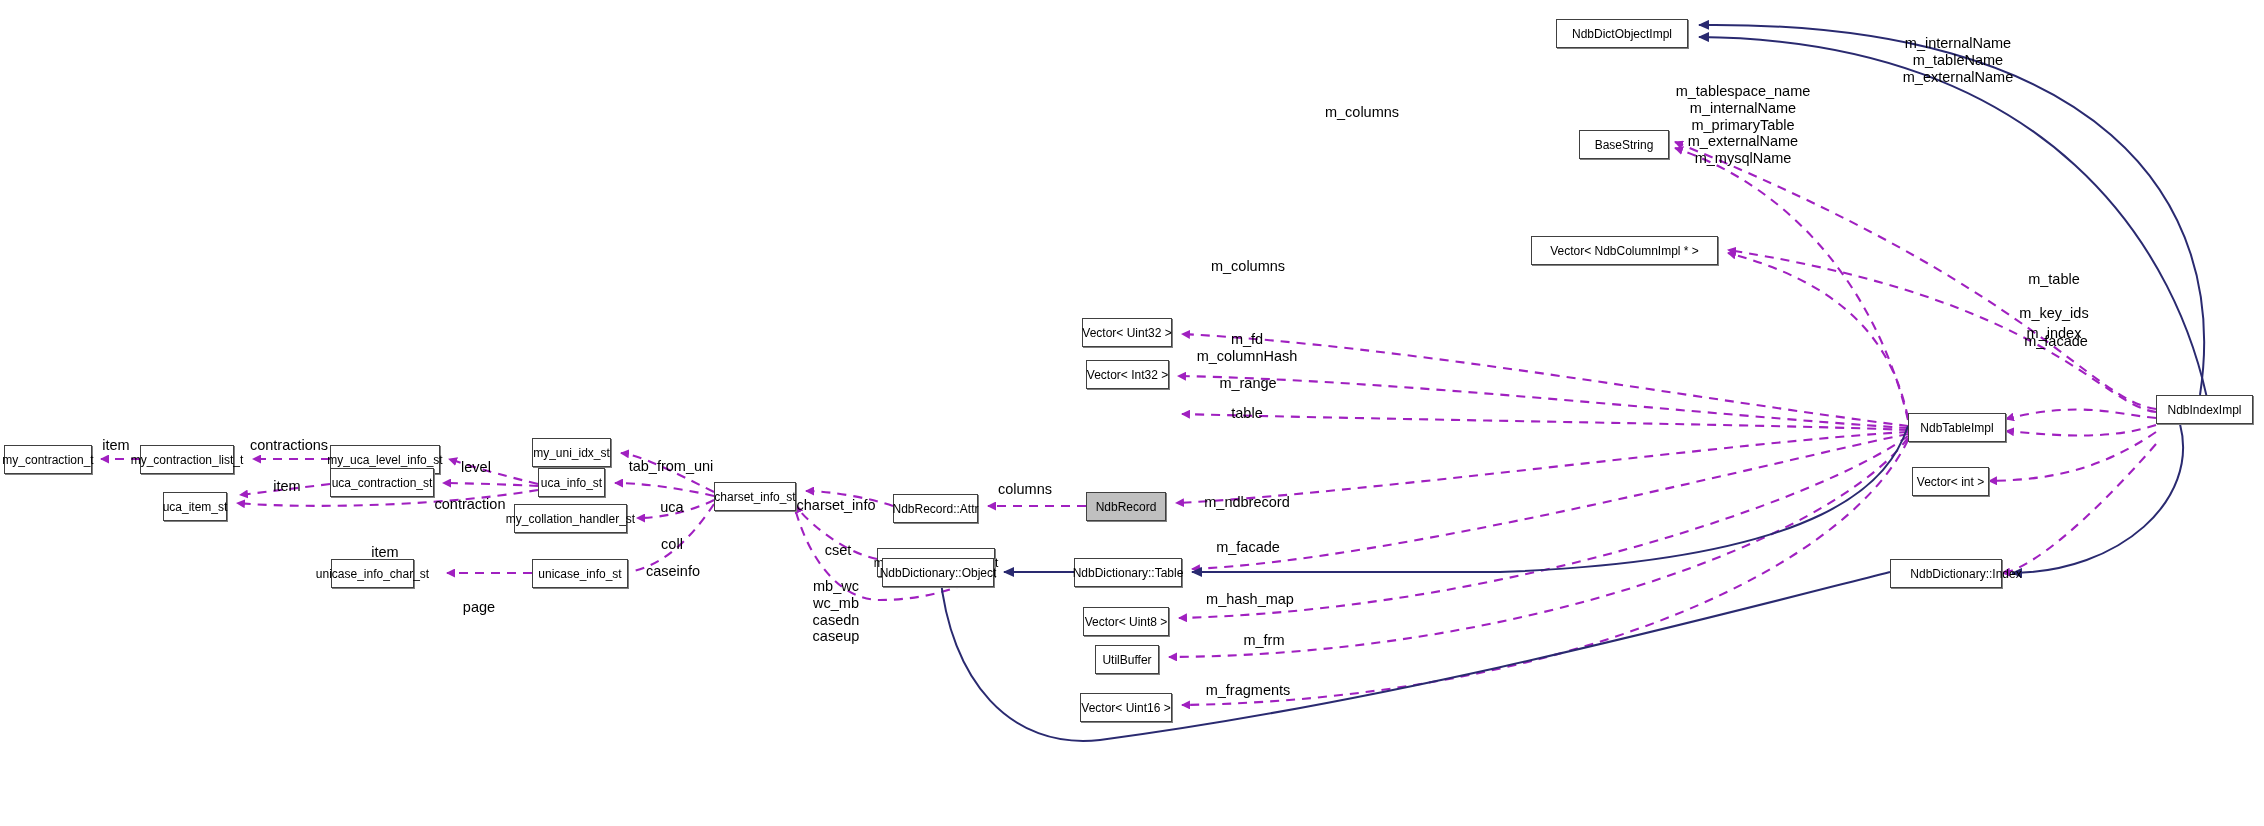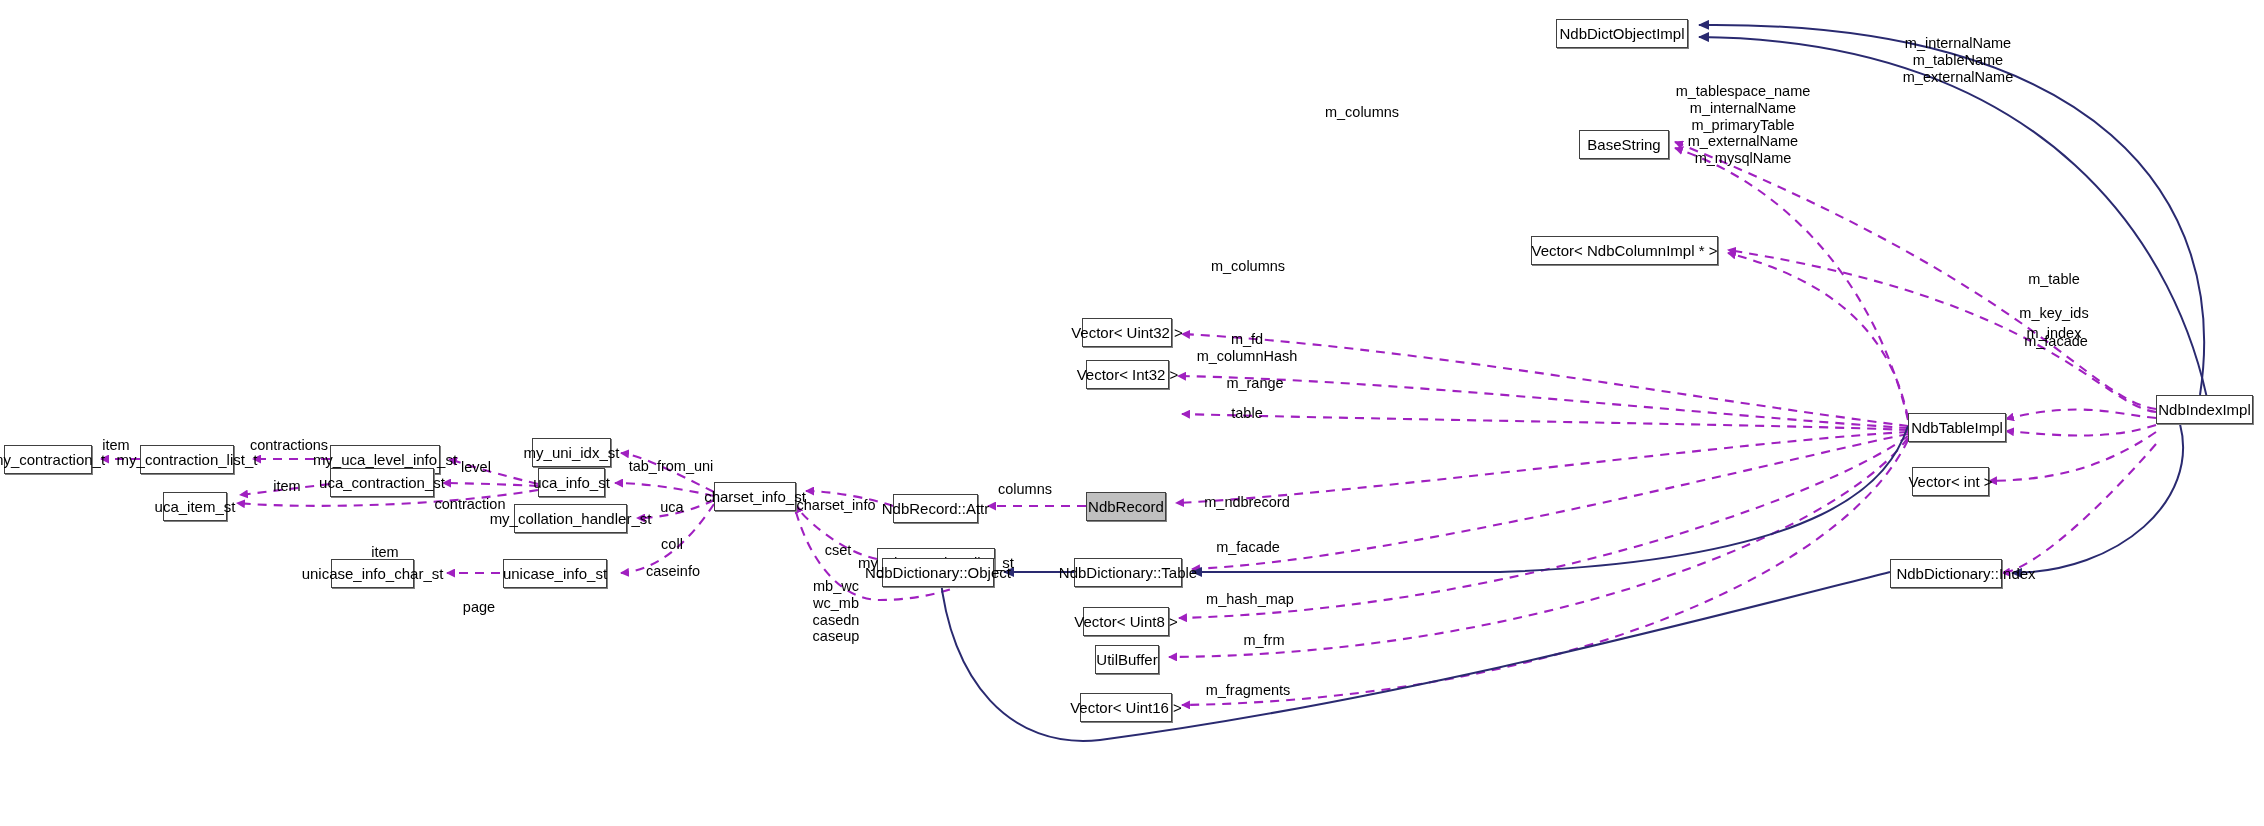--- a/index.html
+++ b/index.html
@@ -20,21 +20,21 @@
     left: 0; top: 0;
     width: 2264px;
     height: 826px;
   }
   .node {
     position: absolute;
     box-sizing: border-box;
     border: 1px solid #404040;
     background: #ffffff;
     color: #000000;
-    font-size: 15px;
+    font-size: 12px;
     line-height: 1;
     display: flex;
     align-items: center;
     justify-content: center;
     white-space: nowrap;
     padding: 0 7px;
     height: 29px;
     box-shadow: 1px 1px 0 0 #808080;
   }
   .node.highlight {
@@ -141,21 +141,21 @@
   </div>
   <div class="node" style="left:532px;top:438px;width:79px;">
     <span>my_uni_idx_st</span>
   </div>
   <div class="node" style="left:538px;top:468px;width:67px;">
     <span>uca_info_st</span>
   </div>
   <div class="node" style="left:514px;top:504px;width:113px;">
     <span>my_collation_handler_st</span>
   </div>
-  <div class="node" style="left:503px;top:559px;width:104px;text-align:center;">
+  <div class="node" style="left:532px;top:559px;width:96px;text-align:center;">
     <span>unicase_info_st</span>
   </div>
   <div class="node" style="left:714px;top:482px;width:82px;">
     <span>charset_info_st</span>
   </div>
   <div class="node" style="left:877px;top:548px;width:118px;">
     <span>my_charset_handler_st</span>
   </div>
   <div class="node" style="left:893px;top:494px;width:85px;">
     <span>NdbRecord::Attr</span>
@@ -219,21 +219,21 @@
   <div class="elabel" style="left:673px;top:563px;">caseinfo</div>
   <div class="elabel" style="left:836px;top:497px;">charset_info</div>
   <div class="elabel" style="left:838px;top:542px;">cset</div>
   <div class="elabel" style="left:836px;top:578px;">mb_wc
 wc_mb
 casedn
 caseup</div>
   <div class="elabel" style="left:1025px;top:481px;">columns</div>
   <div class="elabel" style="left:1247px;top:331px;">m_fd
 m_columnHash</div>
-  <div class="elabel" style="left:1248px;top:375px;margin-left:7px;">m_range</div>
+  <div class="elabel" style="left:1248px;top:375px;">m_range</div>
   <div class="elabel" style="left:1247px;top:405px;">table</div>
   <div class="elabel" style="left:1247px;top:494px;">m_ndbrecord</div>
   <div class="elabel" style="left:1248px;top:539px;">m_facade</div>
   <div class="elabel" style="left:1250px;top:591px;">m_hash_map</div>
   <div class="elabel" style="left:1248px;top:632px;padding-left:32px;">m_frm</div>
   <div class="elabel" style="left:1248px;top:682px;">m_fragments</div>
   <div class="elabel" style="left:1248px;top:258px;">m_columns</div>
   <div class="elabel" style="left:1743px;top:83px;">m_tablespace_name
 m_internalName
 m_primaryTable

